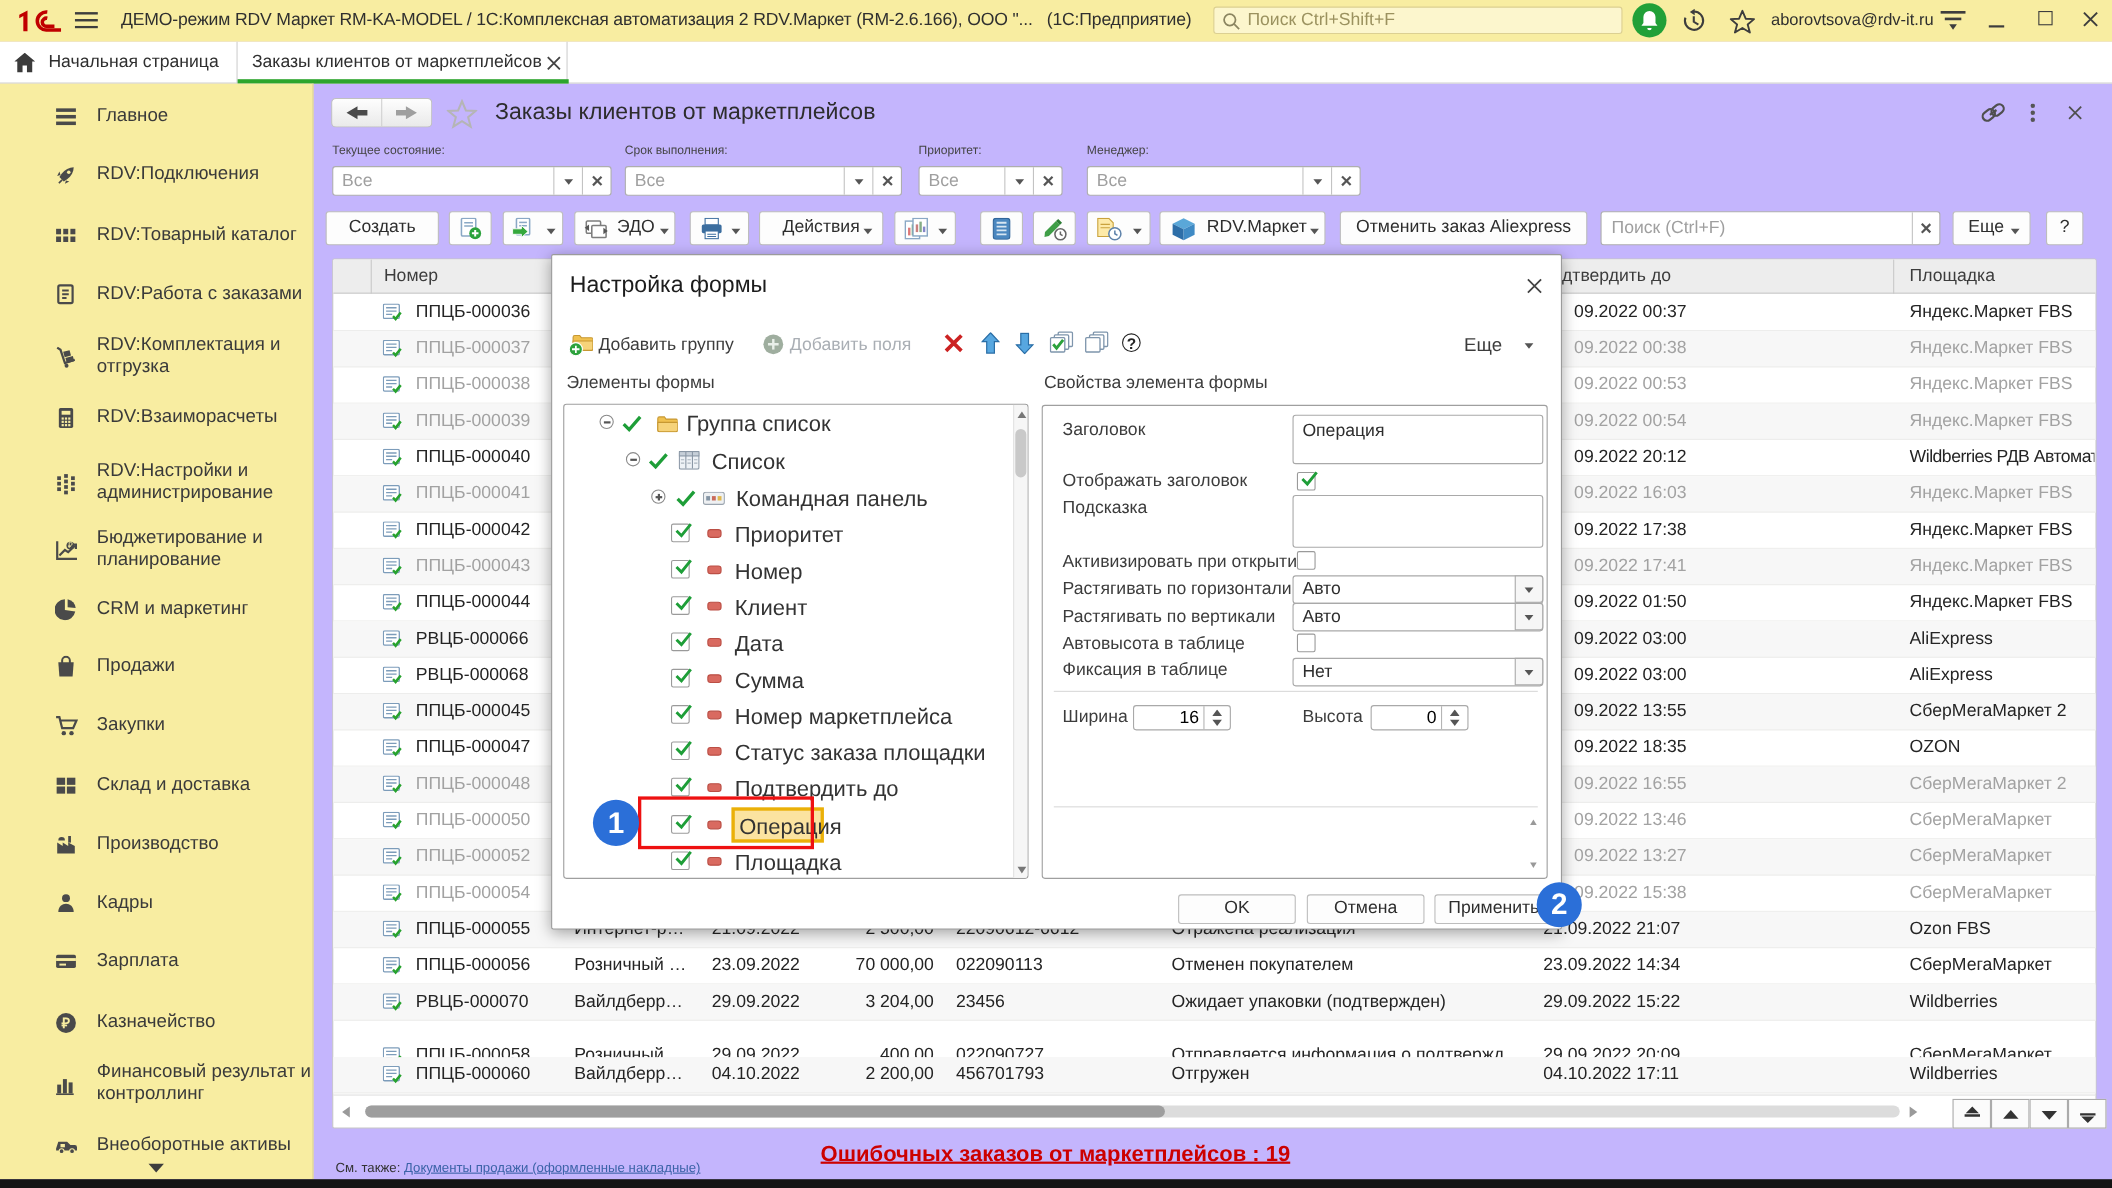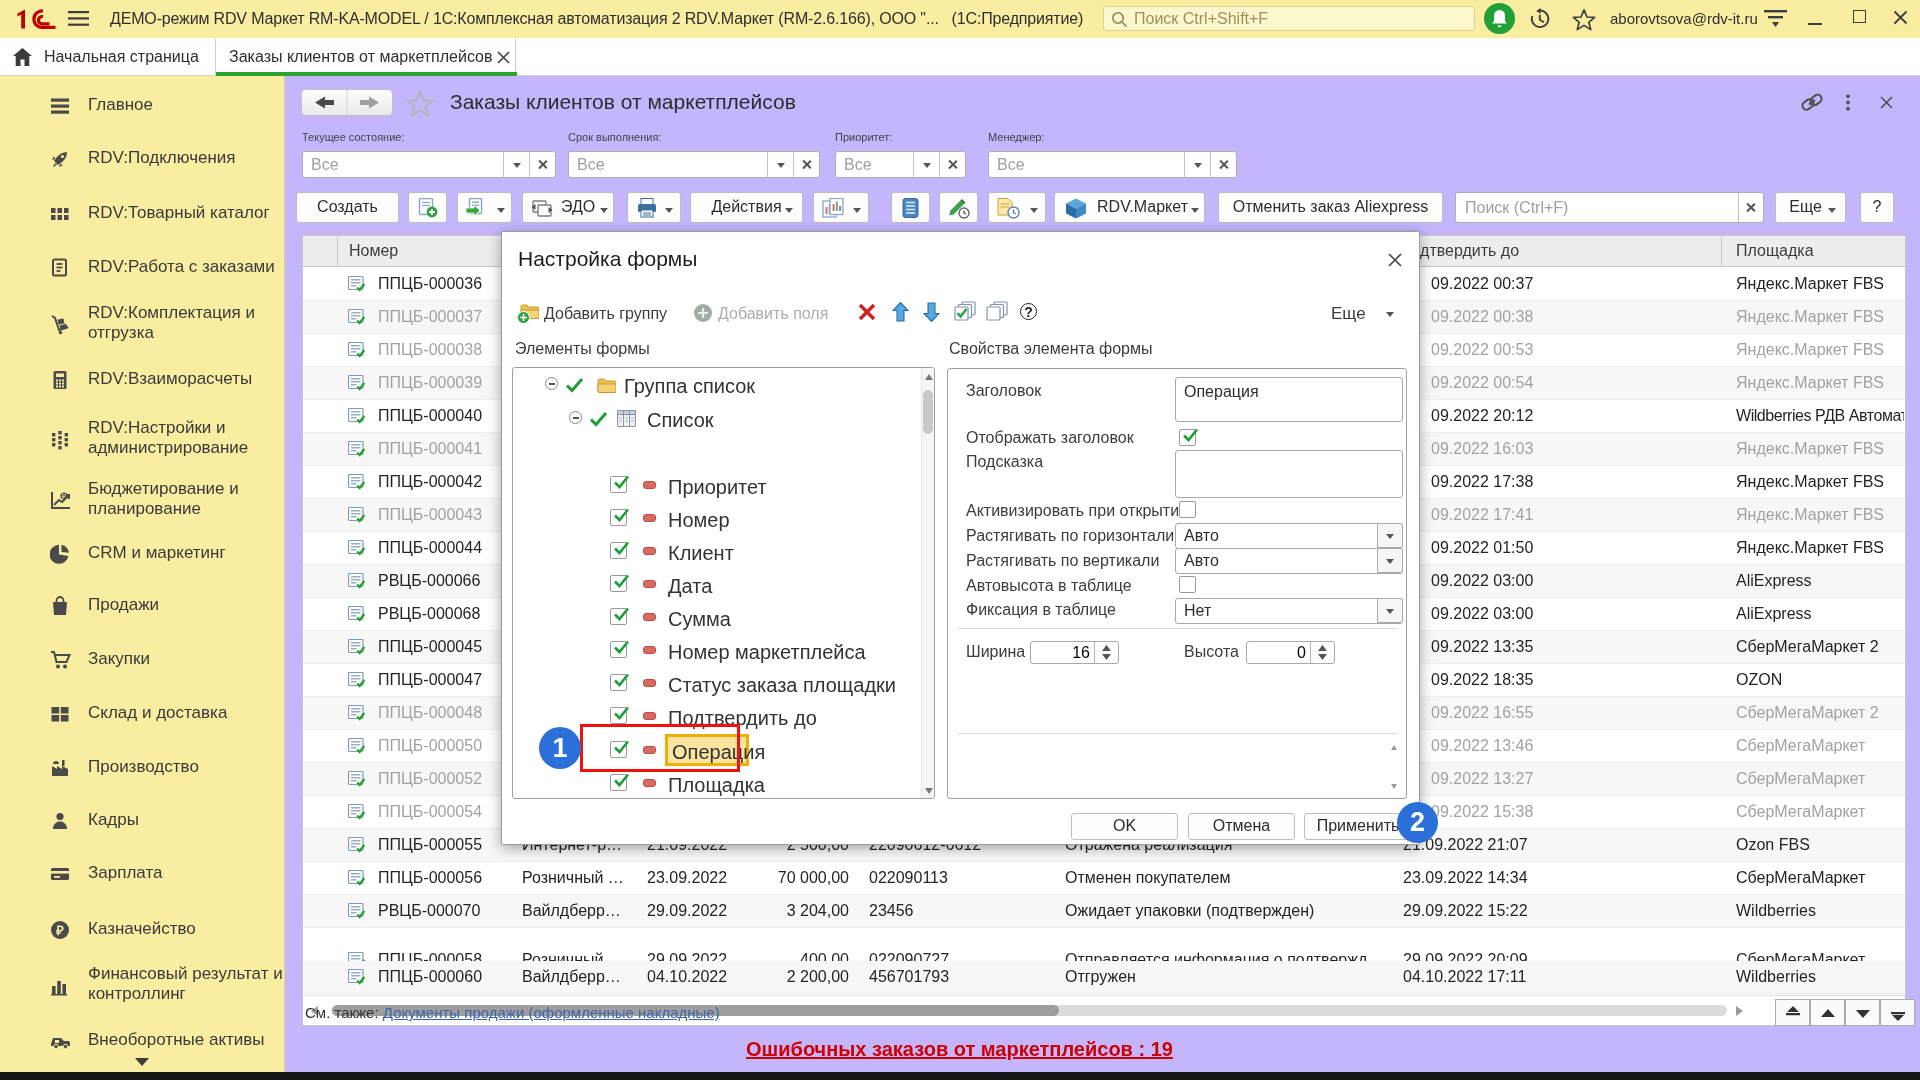--- a/index.html
+++ b/index.html
@@ -673,21 +673,21 @@
           <line x1="3" y1="6.8" x2="12.5" y2="6.8" stroke="#7c9cba" stroke-width="1.2"></line>
           <line x1="3" y1="9.8" x2="8.5" y2="9.8" stroke="#7c9cba" stroke-width="1.2"></line>
           <path d="M8.5 12.2 l3.2 3.6 5.5-7 -1.8-1.5 -3.9 4.9 -1.4-1.5 Z" fill="#27a22e"></path>
         </svg>
         <span class="c1">ППЦБ-000045</span>
         <span class="c2">Розничный …</span>
         <span class="c3">20.09.2022</span>
         <span class="c4">3 100,00</span>
         <span class="c5">022090101</span>
         <span class="c6">Отгружен</span>
-        <span class="c7b">09.2022 13:35</span>
+        <span class="c7b">09.2022 13:55</span>
         <span class="c8">СберМегаМаркет 2</span>
       </div>
 <div class="row" style="top:428px">
         <svg class="ic" width="18" height="17" viewBox="0 0 18 17">
           <rect x="0.5" y="0.5" width="14.5" height="13" rx="1.2" fill="#fff" stroke="#7c9cba" stroke-width="1.2"></rect>
           <line x1="3" y1="3.8" x2="12.5" y2="3.8" stroke="#7c9cba" stroke-width="1.2"></line>
           <line x1="3" y1="6.8" x2="12.5" y2="6.8" stroke="#7c9cba" stroke-width="1.2"></line>
           <line x1="3" y1="9.8" x2="8.5" y2="9.8" stroke="#7c9cba" stroke-width="1.2"></line>
           <path d="M8.5 12.2 l3.2 3.6 5.5-7 -1.8-1.5 -3.9 4.9 -1.4-1.5 Z" fill="#27a22e"></path>
         </svg>
@@ -872,21 +872,21 @@
         <svg class="abs" style="left:5px;top:3px" width="24" height="21" viewBox="0 0 24 21">
           <path d="M12 15 l7 -8 h-14 Z" fill="#333"></path>
         </svg>
       </div>
 <div class="abs" style="left:1577px;top:763px;width:35px;height:27px;border:1px solid #ababab;background:#fbfbfb">
         <svg class="abs" style="left:5px;top:3px" width="24" height="21" viewBox="0 0 24 21">
           <path d="M5 7 h14 v2.2 h-14 Z M12 16 l6 -6 h-12 Z" transform="translate(0,2)" fill="#333"></path>
         </svg>
       </div>
 </div>
-<div class="abs" style="left:305px;top:1004px;font-size:15px;color:#333">См. также: <span style="color:#3c63a8;text-decoration:underline">Документы продажи (оформленные накладные)</span></div>
+<div class="abs" style="left:305px;top:1054px;font-size:12px;color:#333">См. также: <span style="color:#3c63a8;text-decoration:underline">Документы продажи (оформленные накладные)</span></div>
 <div class="abs" style="left:746px;top:1038px;font-size:20px;font-weight:bold;color:#cc0000;text-decoration:underline">Ошибочных заказов от маркетплейсов : 19</div>
 
 <div id="dlg">
 <div class="abs" style="left:16px;top:15px;font-size:21px;color:#1c1c1c">Настройка формы</div>
 <svg class="abs" style="left:886px;top:21px" width="14" height="14" viewBox="0 0 14 14">
         <path d="M1 1 L13 13 M13 1 L1 13" stroke="#444" stroke-width="1.6"></path>
       </svg>
 <svg class="abs" style="left:18px;top:72px" width="19" height="15" viewBox="0 0 19 15">
         <path d="M1 2.5 a1.5 1.5 0 0 1 1.5-1.5 H7 l1.5 2 H17.5 A1.5 1.5 0 0 1 19 4.5 V13 a1.5 1.5 0 0 1 -1.5 1.5 H2.5 A1.5 1.5 0 0 1 1 13 Z" fill="#f0c14f" stroke="#c79832" stroke-width="1"></path>
         <path d="M1 6 H19 V13 a1.5 1.5 0 0 1 -1.5 1.5 H2.5 A1.5 1.5 0 0 1 1 13 Z" fill="#f6d37a" stroke="#c79832" stroke-width="1"></path>
@@ -954,20 +954,33 @@
               <line x1="2" y1="8" x2="5" y2="8"></line>
               <line x1="2" y1="11" x2="5" y2="11"></line>
               <line x1="8" y1="8" x2="11" y2="8"></line>
               <line x1="8" y1="11" x2="11" y2="11"></line>
               <line x1="14" y1="8" x2="17" y2="8"></line>
               <line x1="14" y1="11" x2="17" y2="11"></line>
             </g>
           </svg>
           <span class="tx" style="left:118px">Список</span>
         </div>
+<div class="trow" style="top:68px">
+          <i class="exp plus" style="left:63px"></i>
+          <svg class="abs" style="left:85px;top:9px" width="19" height="16" viewBox="0 0 19 16">
+            <path d="M2 8.5 L7 13.5 L17 2" fill="none" stroke="#1e9e38" stroke-width="3"></path>
+          </svg>
+          <svg class="abs" style="left:110px;top:11px" width="20" height="12" viewBox="0 0 20 12">
+            <rect x="0.5" y="0.5" width="19" height="11" rx="2" fill="#eef0f2" stroke="#9aa4ae"></rect>
+            <rect x="3" y="4" width="3.5" height="4" fill="#8494a4"></rect>
+            <rect x="8.2" y="4" width="3.5" height="4" fill="#c96a5a"></rect>
+            <rect x="13.4" y="4" width="3.5" height="4" fill="#e0b84f"></rect>
+          </svg>
+          <span class="tx" style="left:140px">Командная панель</span>
+        </div>
 <div class="trow" style="top:101px">
           <span class="chk" style="left:81px">
             <svg class="abs" style="left:1.5px;top:-3px" width="17" height="17" viewBox="0 0 17 17">
               <path d="M2 8.5 L6.5 13 L15 2.5" fill="none" stroke="#1e9e38" stroke-width="2.6"></path>
             </svg>
           </span>
           <span class="dash" style="left:114px"></span>
           <span class="tx" style="left:139px">Приоритет</span>
         </div>
 <div class="trow" style="top:134px">

